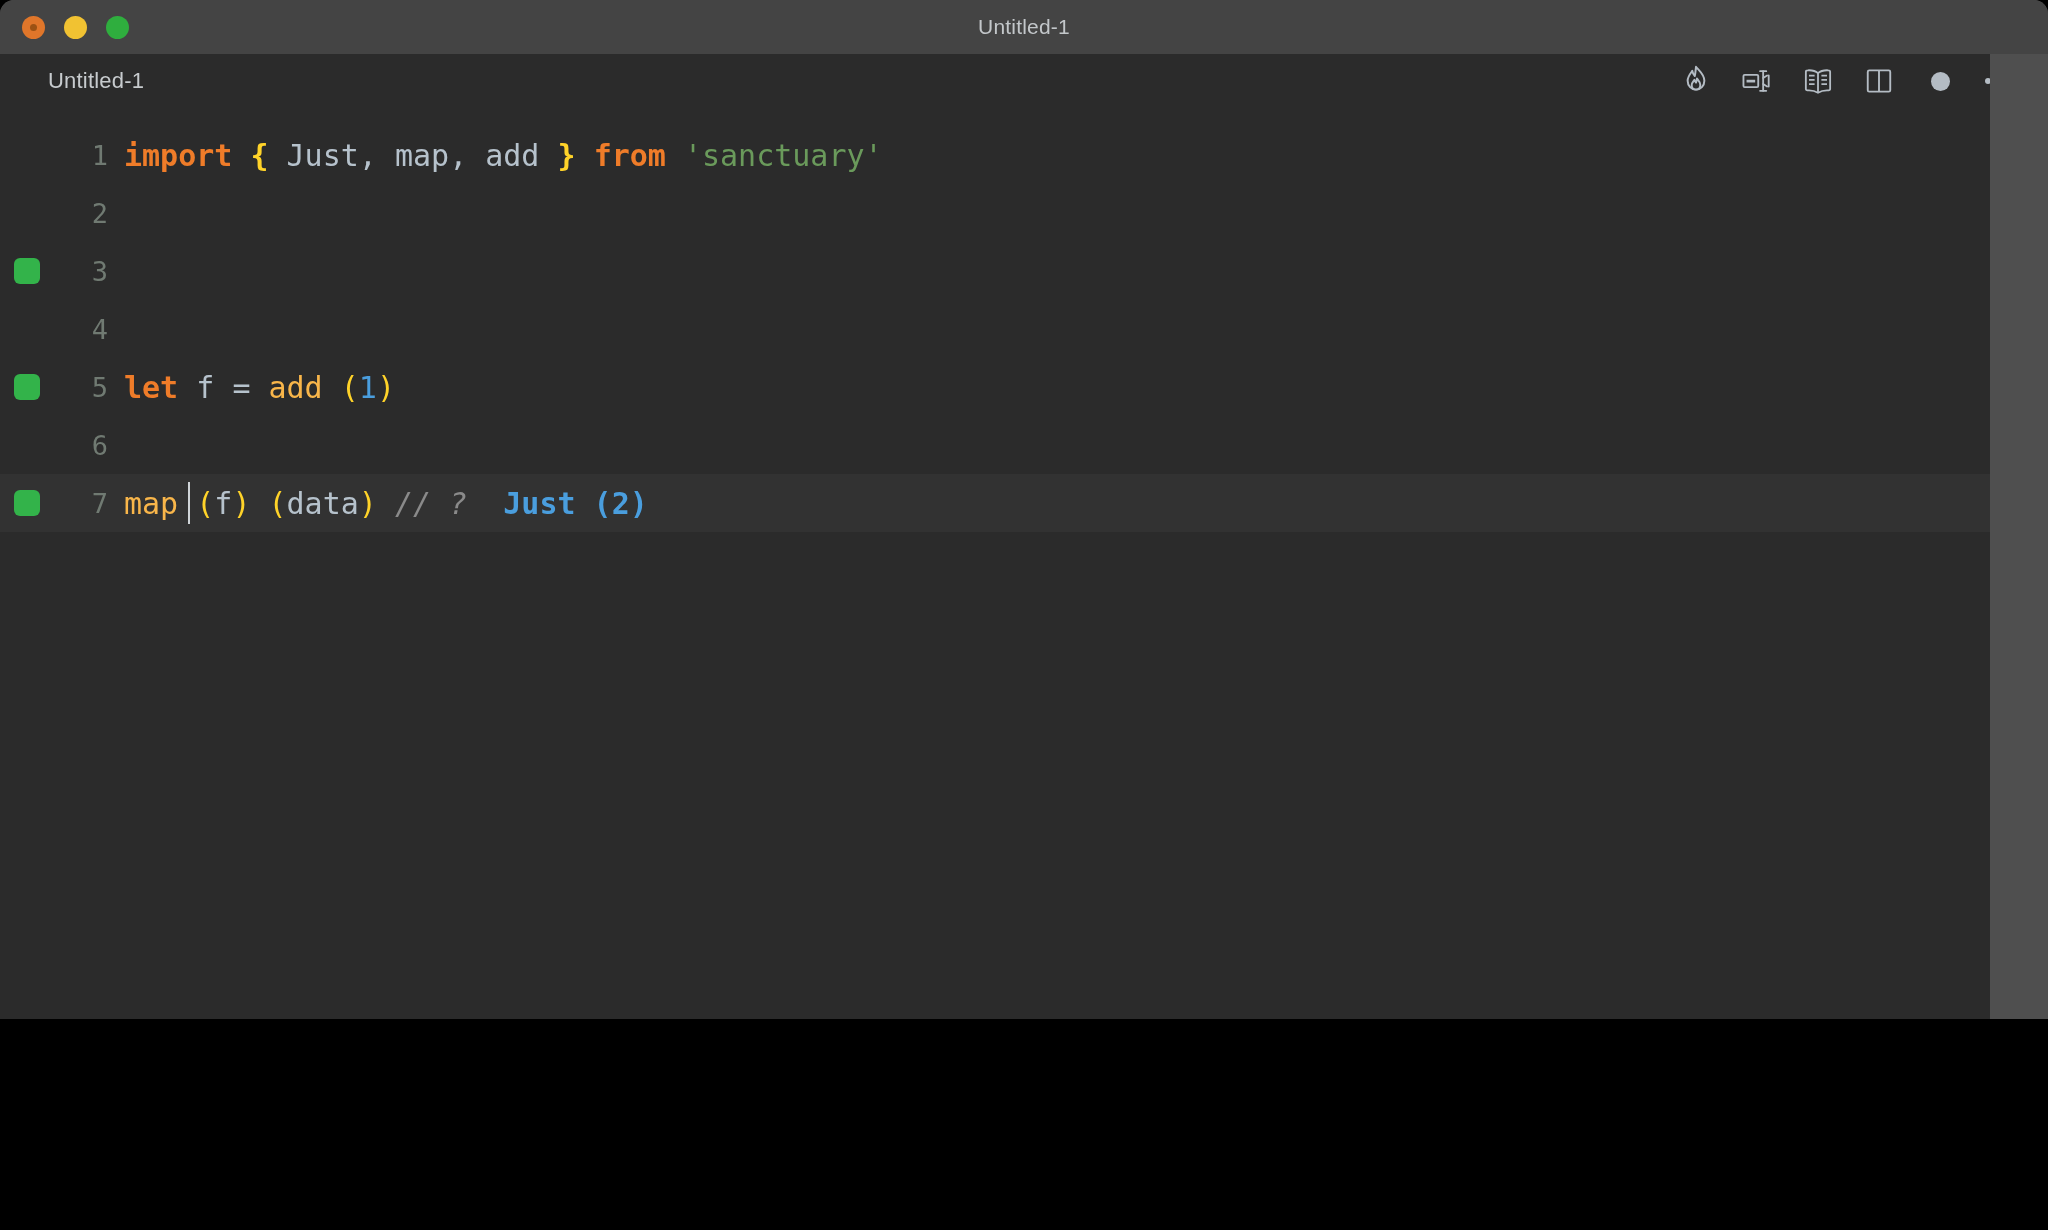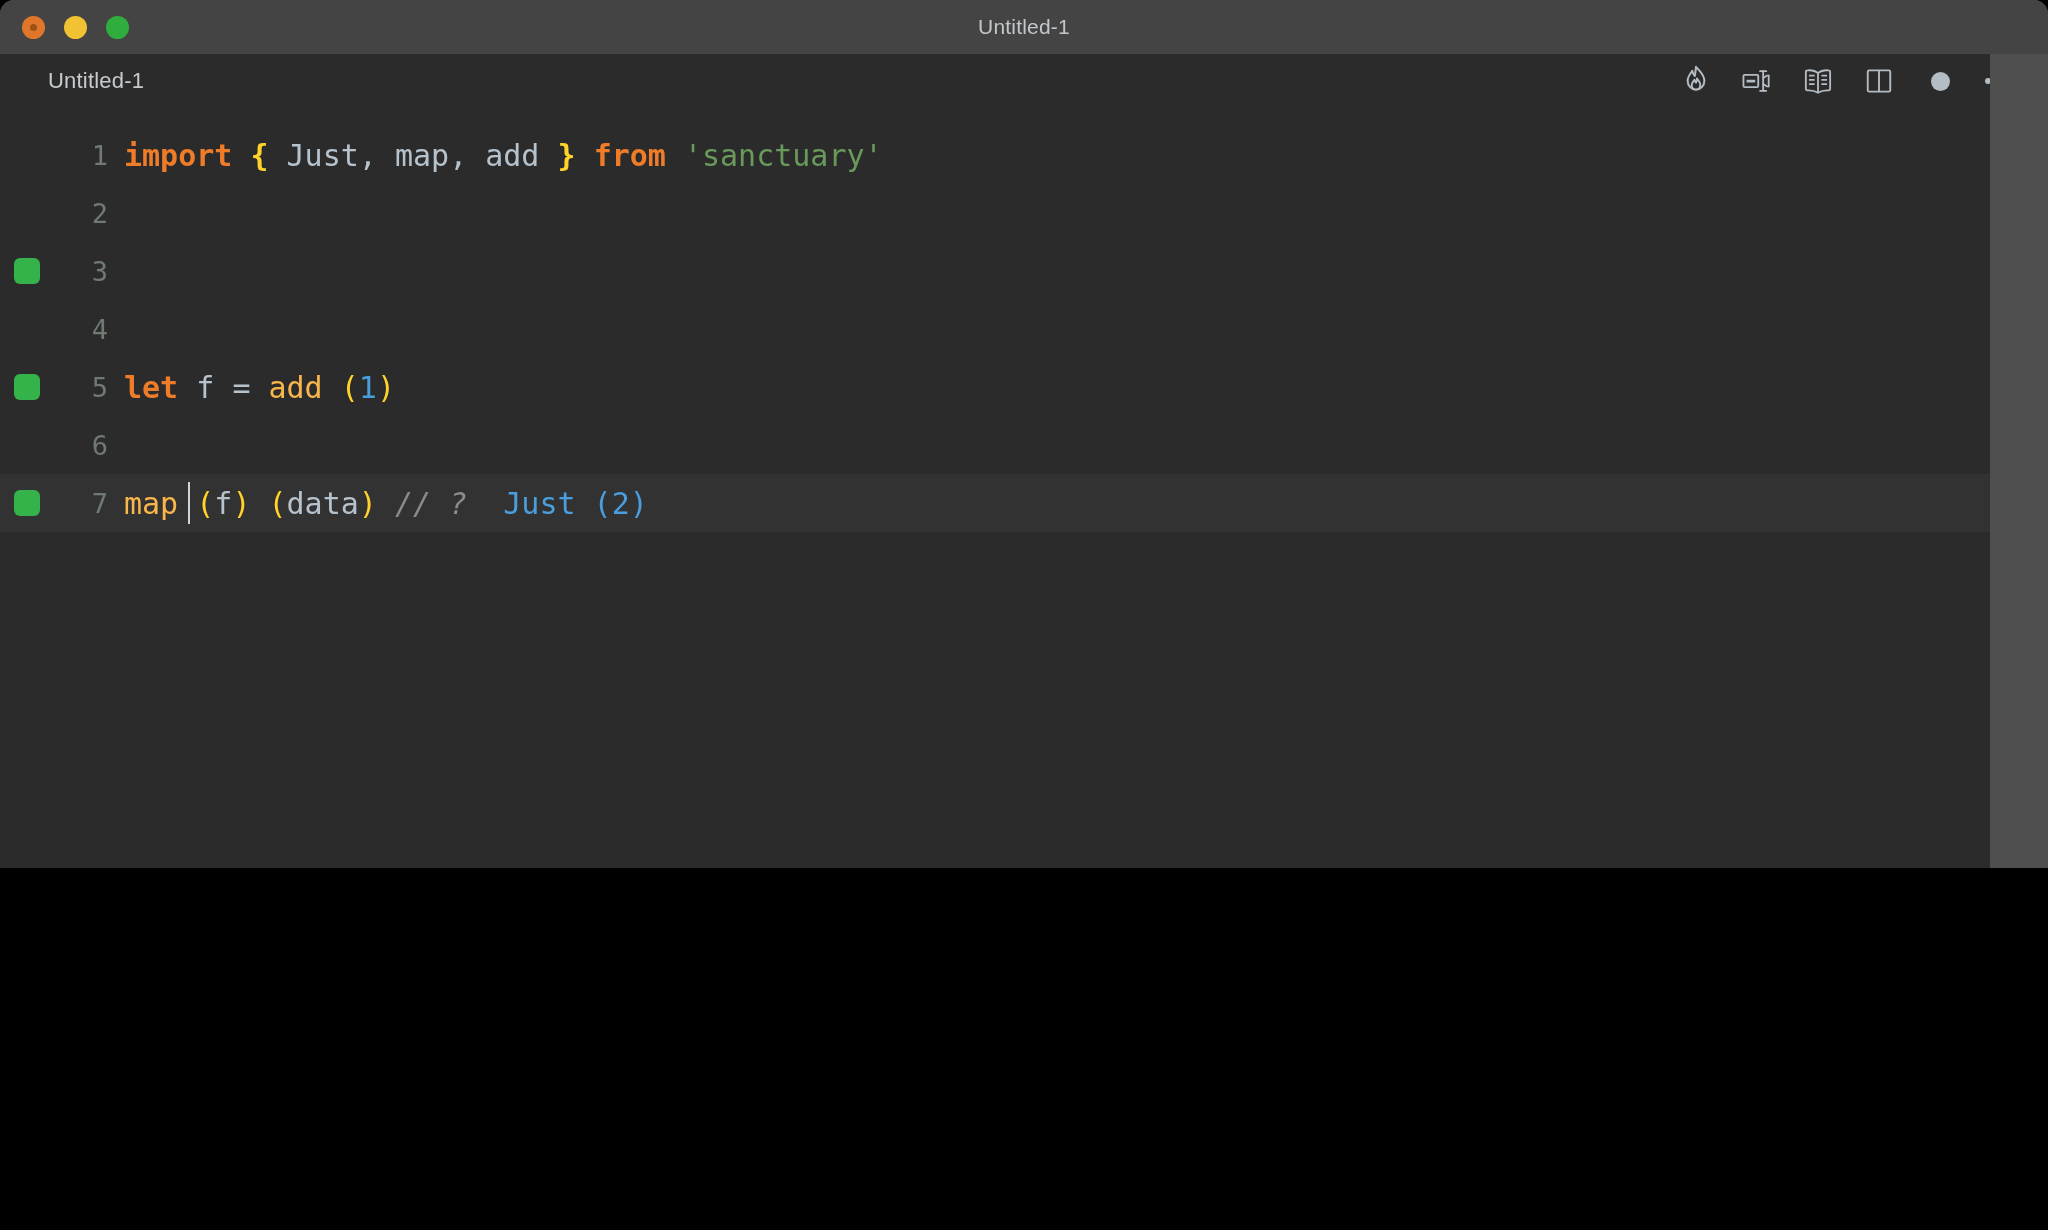--- a/index.html
+++ b/index.html
@@ -11,21 +11,21 @@
     width: 2048px;
     height: 1230px;
     overflow: hidden;
     font-family: "Liberation Sans", sans-serif;
   }
 
   .window {
     position: absolute;
     left: 0; top: 0;
     width: 2048px;
-    height: 868px;
+    height: 1019px;
     background: #4f4f4f;
     border-radius: 14px 14px 0 0;
     overflow: hidden;
   }
 
   
   .titlebar {
     position: relative;
     height: 54px;
     background: #444444;
@@ -164,21 +164,21 @@
   
   .kw      { color: #ef7c29; font-weight: bold; }
   .id      { color: #b6c2cc; }
   .punct   { color: #b6c2cc; }
   .brace   { color: #ffd329; font-weight: bold; }
   .paren   { color: #ffd329; }
   .func    { color: #f9b64a; }
   .num     { color: #4a9ede; }
   .str     { color: #6a9a5b; }
   .comment { color: #8a8a8a; font-style: italic; }
-  .result  { color: #4a9ede; }
+  .result  { color: #4a9ede; font-weight: bold; }
 
   .cursor {
     position: absolute;
     left: 188px;
     top: 8px;
     width: 2px;
     height: 42px;
     background: #cfd4d8;
   }
 

